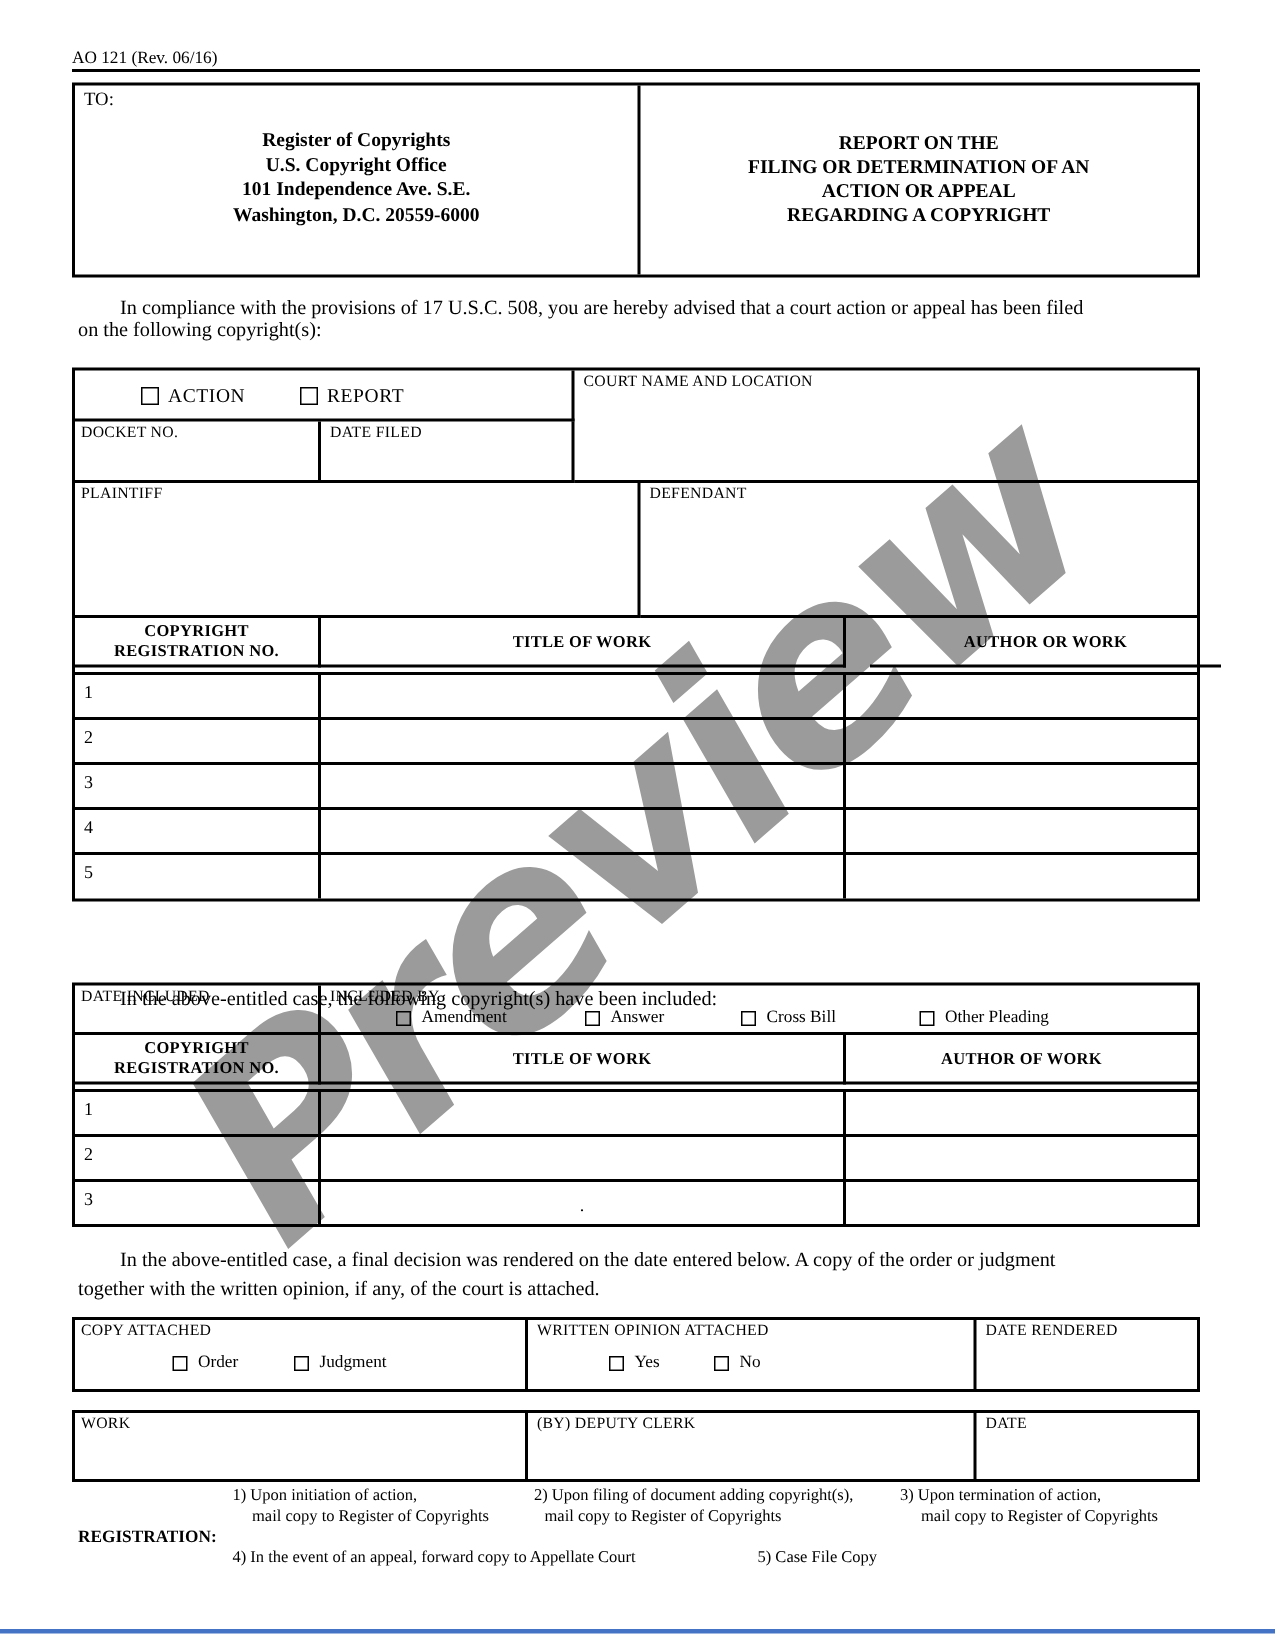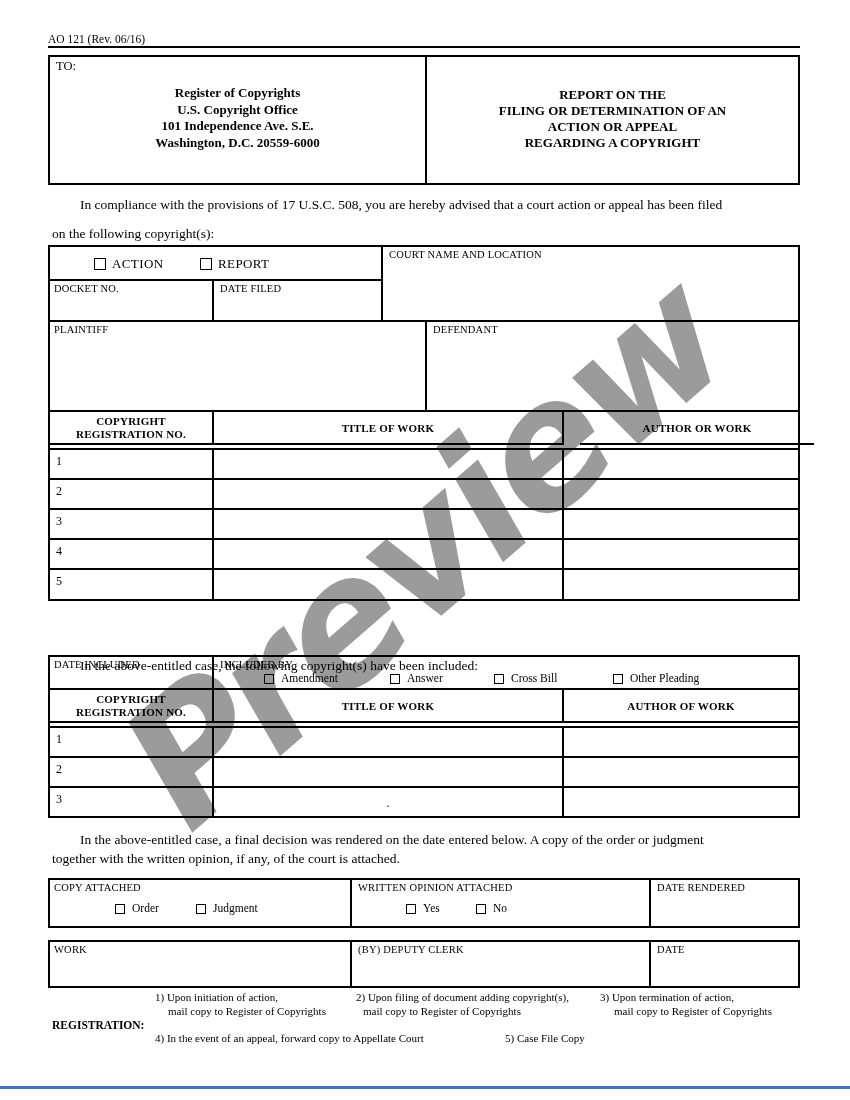--- a/index.html
+++ b/index.html
@@ -47,21 +47,21 @@
     </div>
     <div class="abs" style="left:377px;top:30px;width:371px;text-align:center;font-weight:bold;font-size:13px;line-height:16px;">
       <div>REPORT ON THE</div>
       <div>FILING OR DETERMINATION OF AN</div>
       <div>ACTION OR APPEAL</div>
       <div>REGARDING A COPYRIGHT</div>
     </div>
   </div>
 
   <div class="abs para" style="left:80px;top:197px;">In compliance with the provisions of 17 U.S.C. 508, you are hereby advised that a court action or appeal has been filed</div>
-  <div class="abs para" style="left:52px;top:226px;">on the following copyright(s):</div>
+  <div class="abs para" style="left:52px;top:212px;">on the following copyright(s):</div>
 
   <div class="box" style="left:48px;top:245px;width:752px;height:356px;">
     <div class="cell br bb" style="left:0;top:0;width:333px;height:34px;">
       <span class="cb cb-lg" style="left:44px;top:11px;"></span>
       <span class="cblbl cblbl-lg" style="left:62px;top:9px;">ACTION</span>
       <span class="cb cb-lg" style="left:150px;top:11px;"></span>
       <span class="cblbl cblbl-lg" style="left:168px;top:9px;">REPORT</span>
     </div>
     <div class="cell bb" style="left:333px;top:0;width:415px;height:75px;">
       <span class="abs lbl" style="left:6px;top:2px;">COURT NAME AND LOCATION</span>

